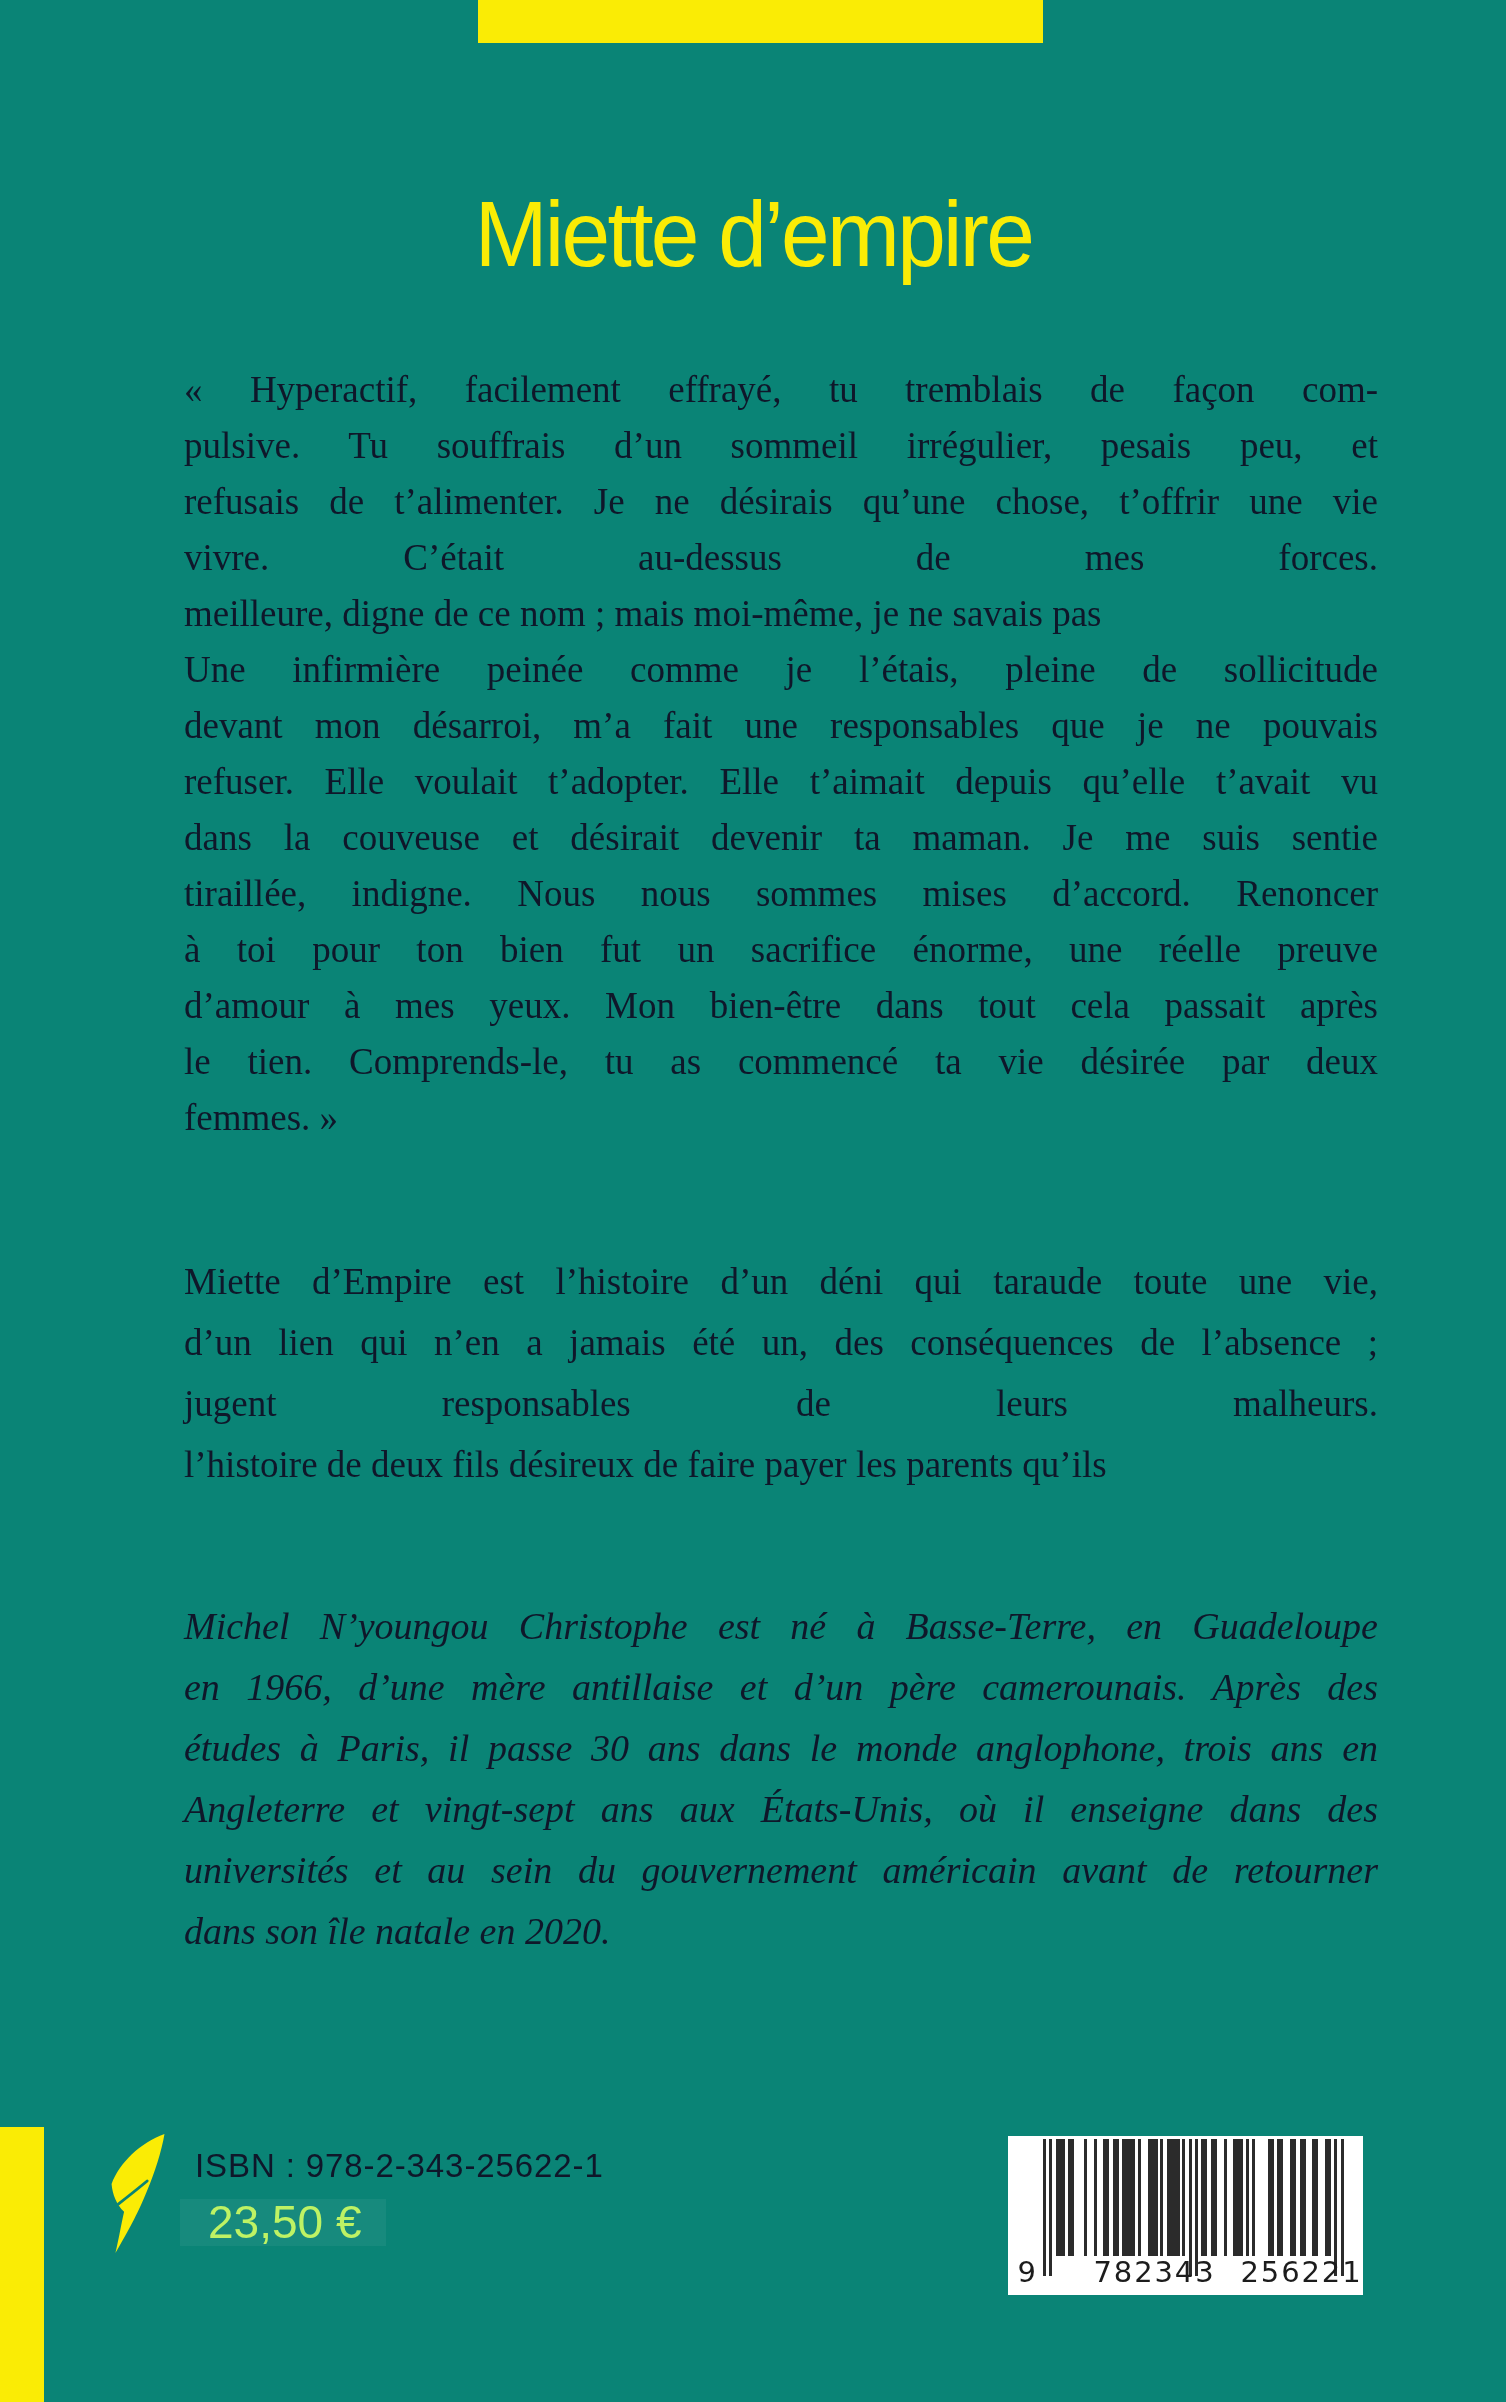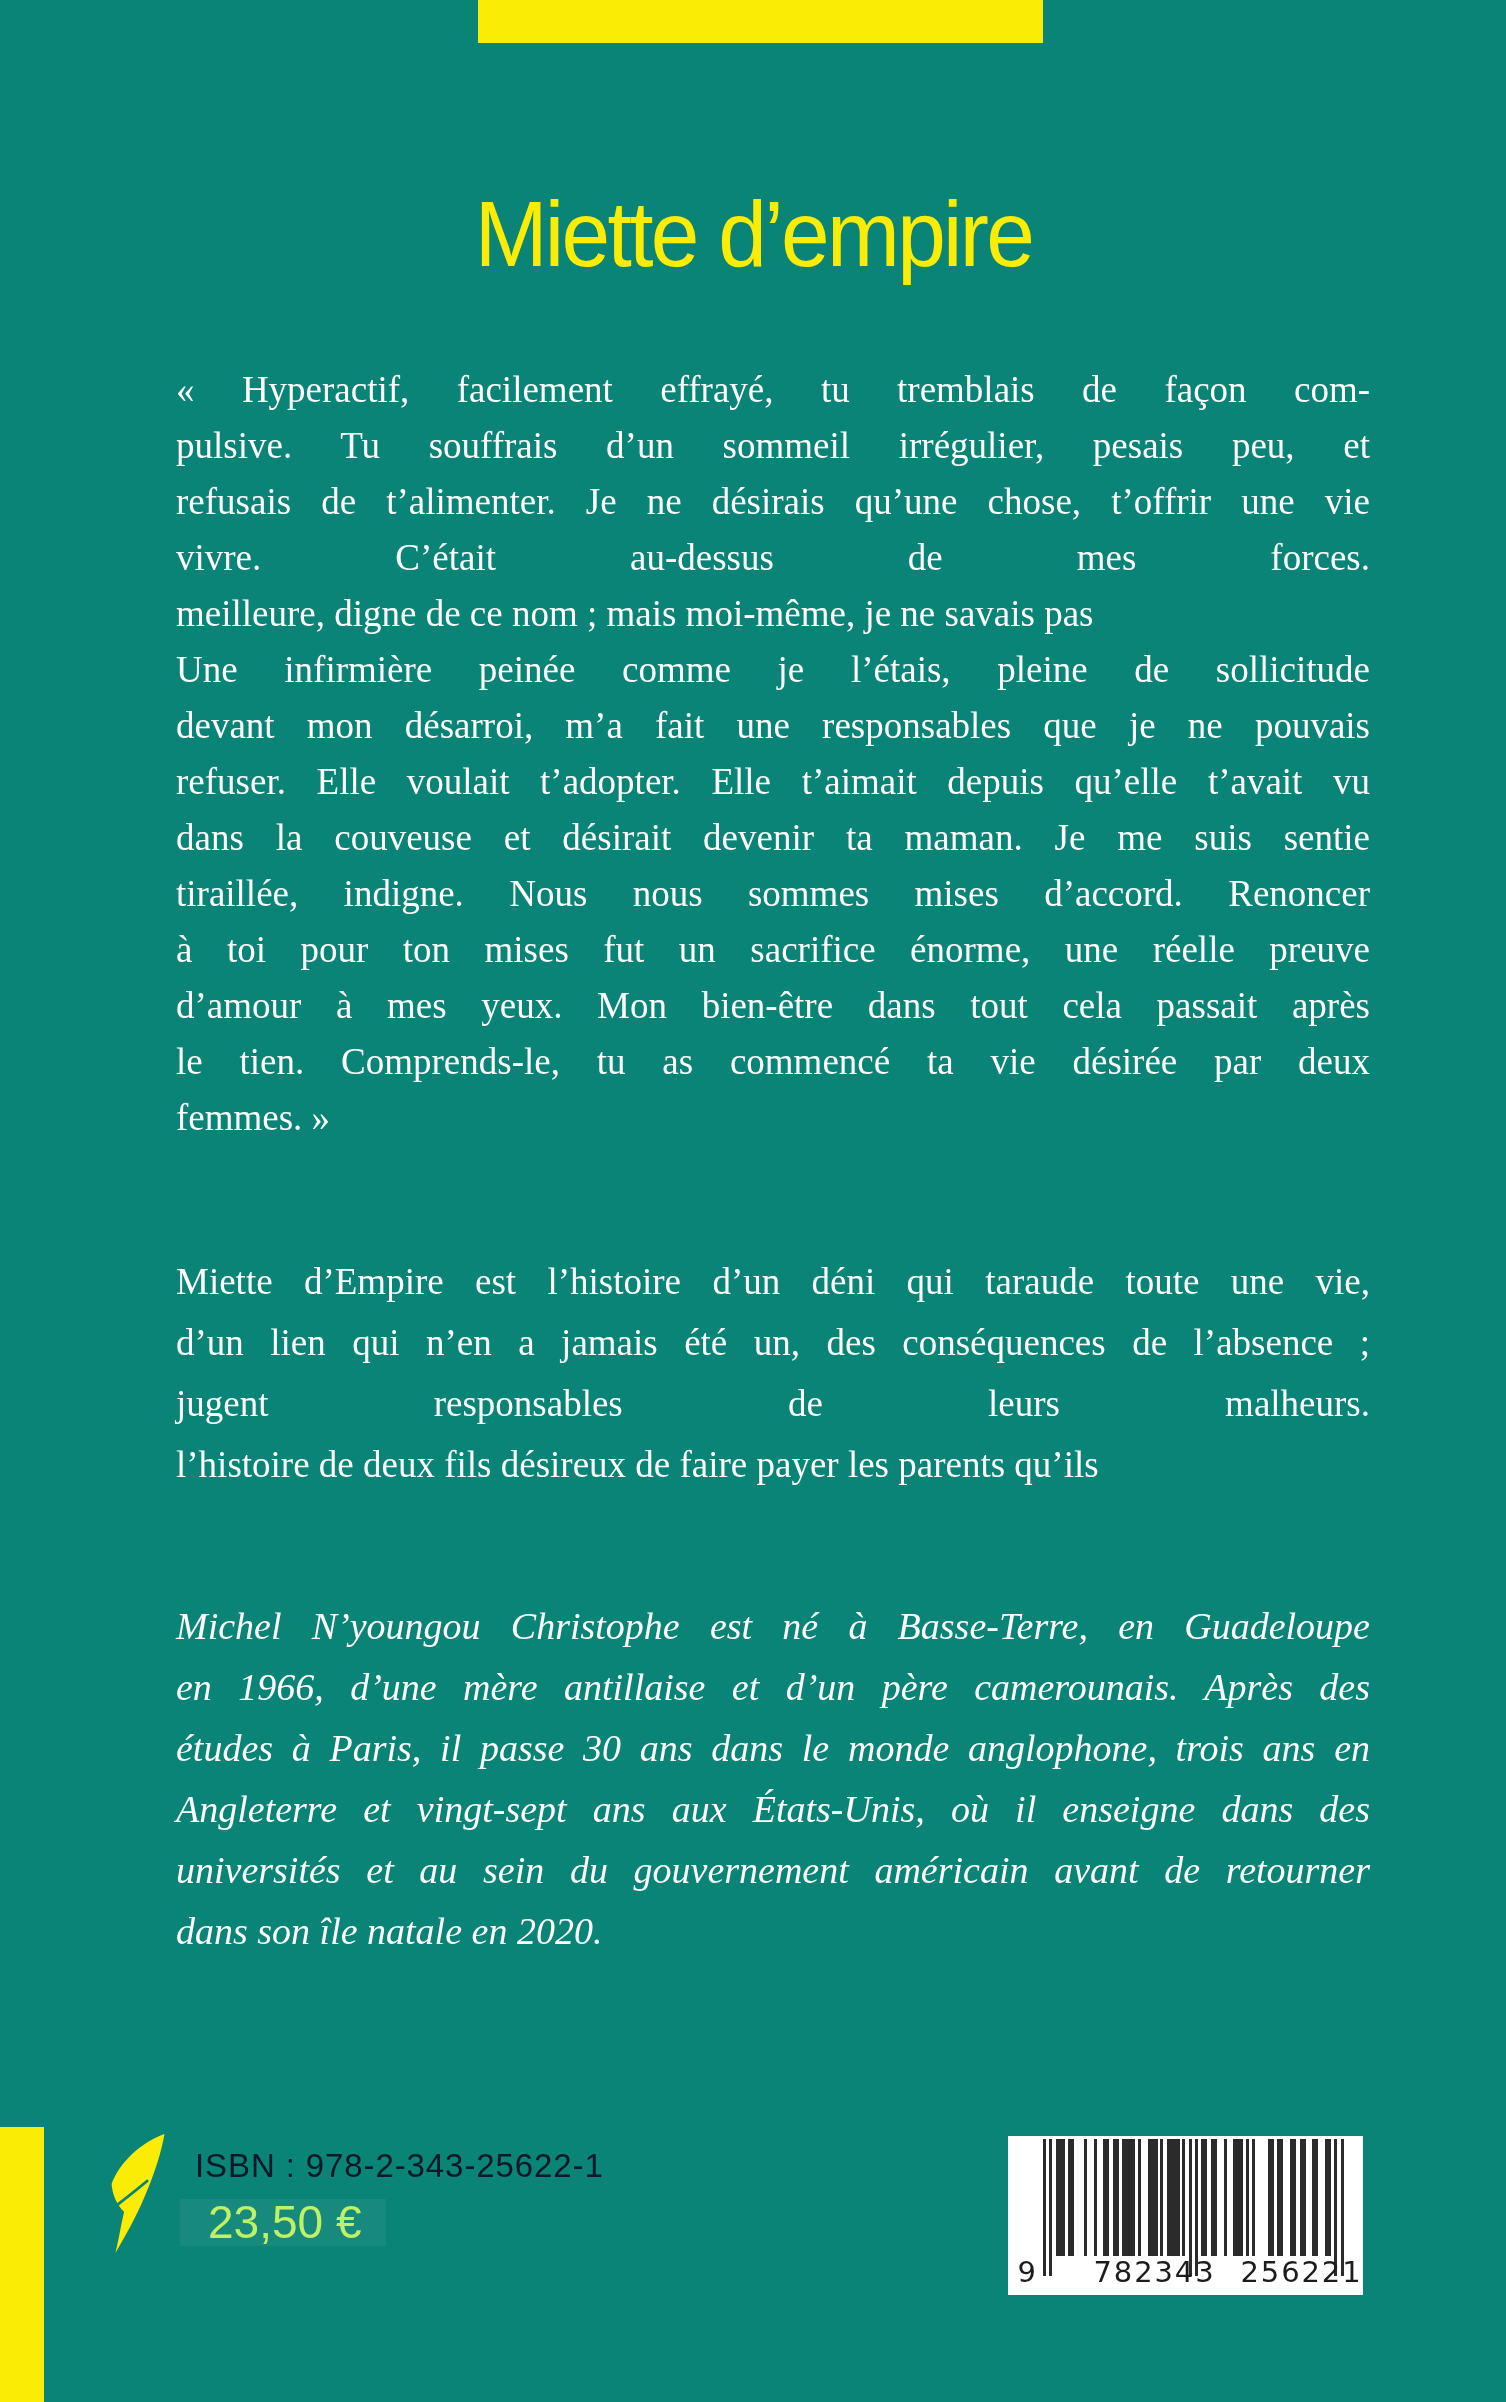--- a/index.html
+++ b/index.html
@@ -24,22 +24,22 @@
     text-align: center;
     font-family: "Liberation Sans", sans-serif;
     font-weight: 400;
     font-size: 92px;
     letter-spacing: -2.8px;
     color: #FAEC05;
   }
   .book-title > span { display: inline-block; transform: scaleX(0.95); }
   .textcol {
     position: absolute;
-    left: 176px; width: 1194px;
-    color: #ffffff;
+    left: 184px; width: 1194px;
+    color: #0f172a;
   }
   .quote-block { top: 362px; font-size: 37px; }
   .quote-block .line { line-height: 56px; }
   .synopsis-block { top: 1251px; font-size: 37px; }
   .synopsis-block .line { line-height: 61px; }
   .bio-block { top: 1596px; font-size: 38px; font-style: italic; }
   .bio-block .line { line-height: 61px; }
   .line {
     text-align: justify;
     text-align-last: justify;
@@ -117,21 +117,21 @@
         <div class="line">refusais de t’alimenter. Je ne désirais qu’une chose, t’offrir une vie</div>
         <div class="line">vivre. C’était au-dessus de mes forces.</div>
         <div class="line">meilleure, digne de ce nom ; mais moi-même, je ne savais pas</div>
       </div>
     <div class="para">
         <div class="line">Une infirmière peinée comme je l’étais, pleine de sollicitude</div>
         <div class="line">devant mon désarroi, m’a fait une responsables que je ne pouvais</div>
         <div class="line">refuser. Elle voulait t’adopter. Elle t’aimait depuis qu’elle t’avait vu</div>
         <div class="line">dans la couveuse et désirait devenir ta maman. Je me suis sentie</div>
         <div class="line">tiraillée, indigne. Nous nous sommes mises d’accord. Renoncer</div>
-        <div class="line">à toi pour ton mises fut un sacrifice énorme, une réelle preuve</div>
+        <div class="line">à toi pour ton bien fut un sacrifice énorme, une réelle preuve</div>
         <div class="line">d’amour à mes yeux. Mon bien-être dans tout cela passait après</div>
         <div class="line">le tien. Comprends-le, tu as commencé ta vie désirée par deux</div>
         <div class="line">femmes. »</div>
       </div>
   </div>
 
   <div class="textcol synopsis-block">
     <div class="para">
         <div class="line">Miette d’Empire est l’histoire d’un déni qui taraude toute une vie,</div>
         <div class="line">d’un lien qui n’en a jamais été un, des conséquences de l’absence ;</div>

